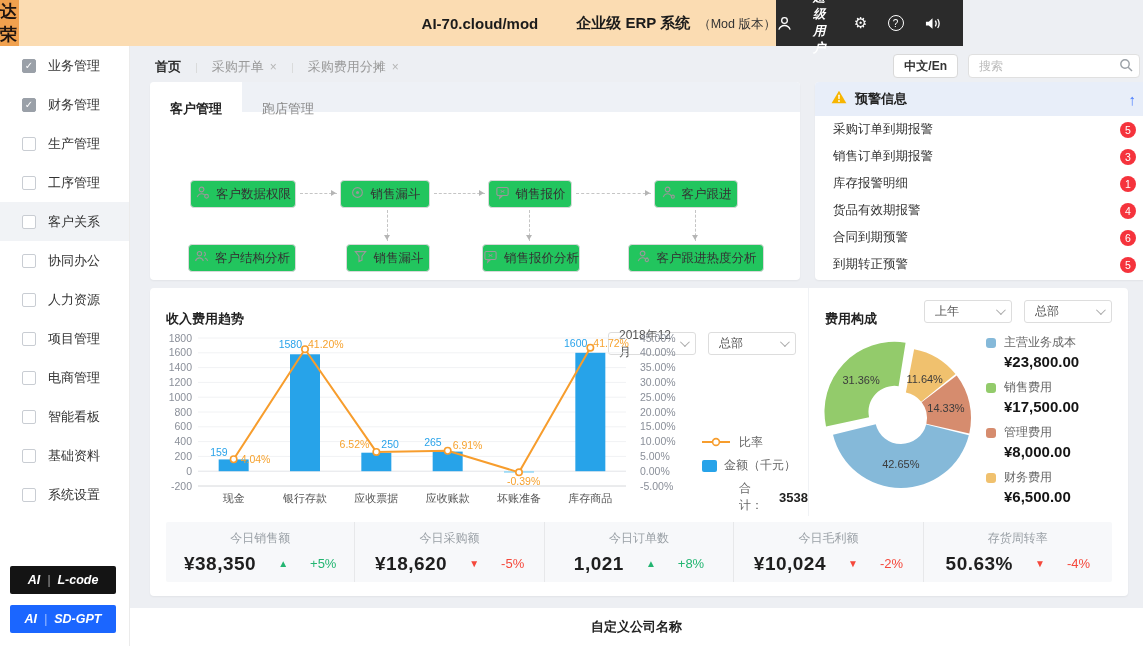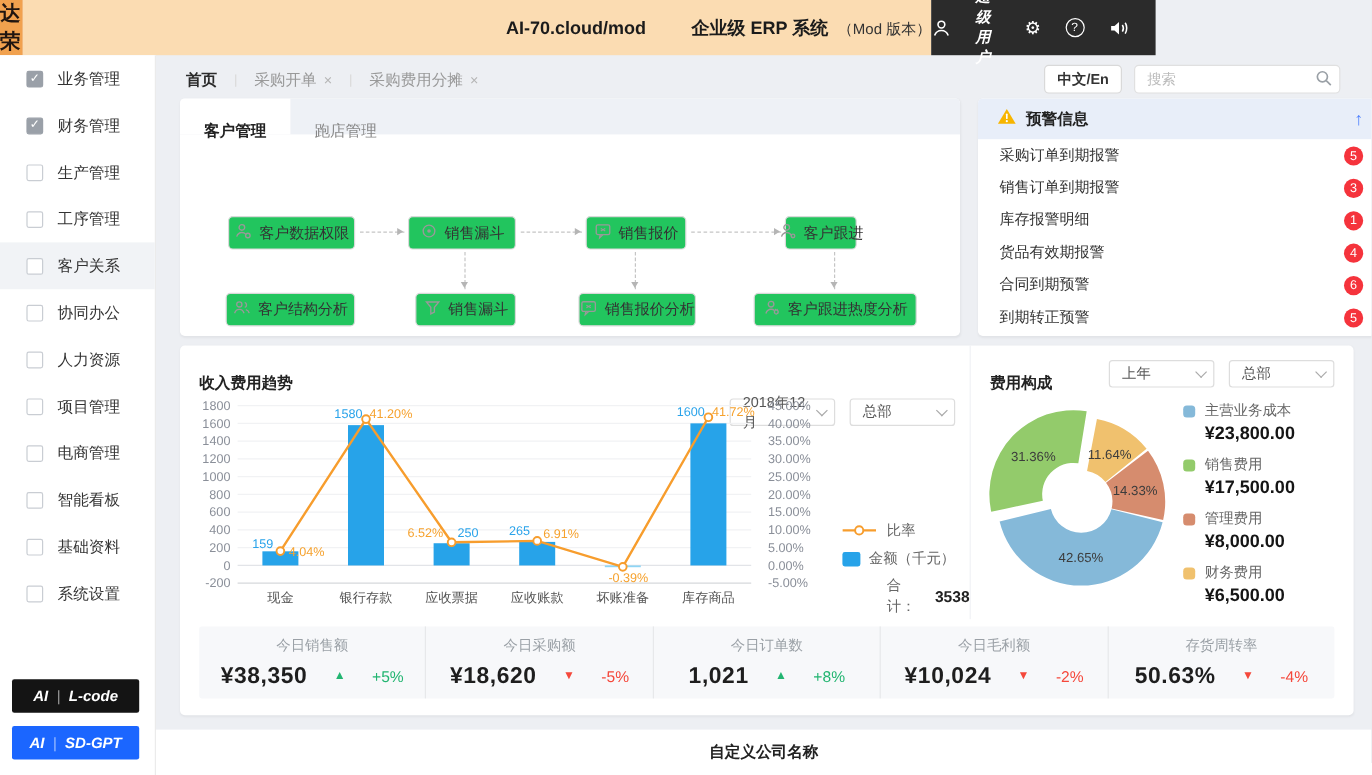--- a/index.html
+++ b/index.html
@@ -32,21 +32,21 @@
   .badge-dark { top:520px; background:#141414; }
   .badge-blue { top:559px; background:#1b66ff; }
 
   
   .main { position:absolute; left:130px; top:46px; width:1013px; height:600px; }
   .crumbs { position:absolute; left:25px; top:12px; display:flex; align-items:center; gap:14px; font-size:13px; }
   .crumb { color:#999; cursor:pointer; display:flex; align-items:center; gap:6px; }
   .crumb.act { color:#2b2b2b; font-weight:bold; }
   .crumb .x { color:#b5b5b5; font-size:12px; }
   .sep { color:#d8d8d8; font-size:11px; }
-  .top-controls { position:absolute; right:26px; top:8px; display:flex; gap:10px; align-items:center; }
+  .top-controls { position:absolute; right:3px; top:8px; display:flex; gap:10px; align-items:center; }
   .lang-btn { height:24px; padding:0 10px; background:#fff; border:1px solid #d9d9d9; border-radius:4px; font-size:12px; color:#333; font-weight:bold; cursor:pointer; }
   .searchbox { position:relative; width:172px; height:24px; }
   .searchbox input { width:100%; height:100%; border:1px solid #e0e0e0; border-radius:4px; padding:0 26px 0 10px; font-size:12px; color:#333; outline:none; font-family:inherit; }
   .searchbox input::placeholder { color:#bbb; }
   .searchbox .mag { position:absolute; right:7px; top:4px; }
 
   .card { position:absolute; background:#fff; border-radius:4px; box-shadow:0 1px 2px rgba(0,0,0,.05); }
   
   .flow-card { left:20px; top:36px; width:650px; height:198px; overflow:hidden; }
   .tabbar { height:30px; background:#eef1f6; display:flex; }
@@ -252,21 +252,21 @@
             <span>销售漏斗</span>
           </div>
           <div class="fbox" style="left: 338px; width: 84px; top: 68px;">
             <span><svg width="15" height="15" viewBox="0 0 16 16" fill="none" stroke="#999" stroke-width="1.2">
                 <rect x="2" y="2.6" width="12" height="8.6" rx="1.5"></rect>
                 <path d="M5.5 11.2L5 14l3-2.8"></path>
                 <path d="M6 5.8l4 2.2M10 5.8L6 8" stroke-width="1"></path>
               </svg></span>
             <span>销售报价</span>
           </div>
-          <div class="fbox" style="left: 504px; width: 60px; top: 68px;">
+          <div class="fbox" style="left: 504px; width: 84px; top: 68px;">
             <span><svg width="15" height="15" viewBox="0 0 16 16" fill="none" stroke="#999" stroke-width="1.2">
                 <circle cx="7" cy="4.8" r="2.5"></circle>
                 <path d="M2.4 13c.9-2.7 2.8-3.7 4.6-3.7 1.8 0 3.7 1 4.6 3.7"></path>
                 <circle cx="12.6" cy="12.4" r="1.6"></circle>
               </svg></span>
             <span>客户跟进</span>
           </div>
           <div class="fbox" style="left: 38px; width: 108px; top: 132px;">
             <span><svg width="15" height="15" viewBox="0 0 16 16" fill="none" stroke="#999" stroke-width="1.2">
                 <circle cx="5.8" cy="5" r="2.3"></circle>

